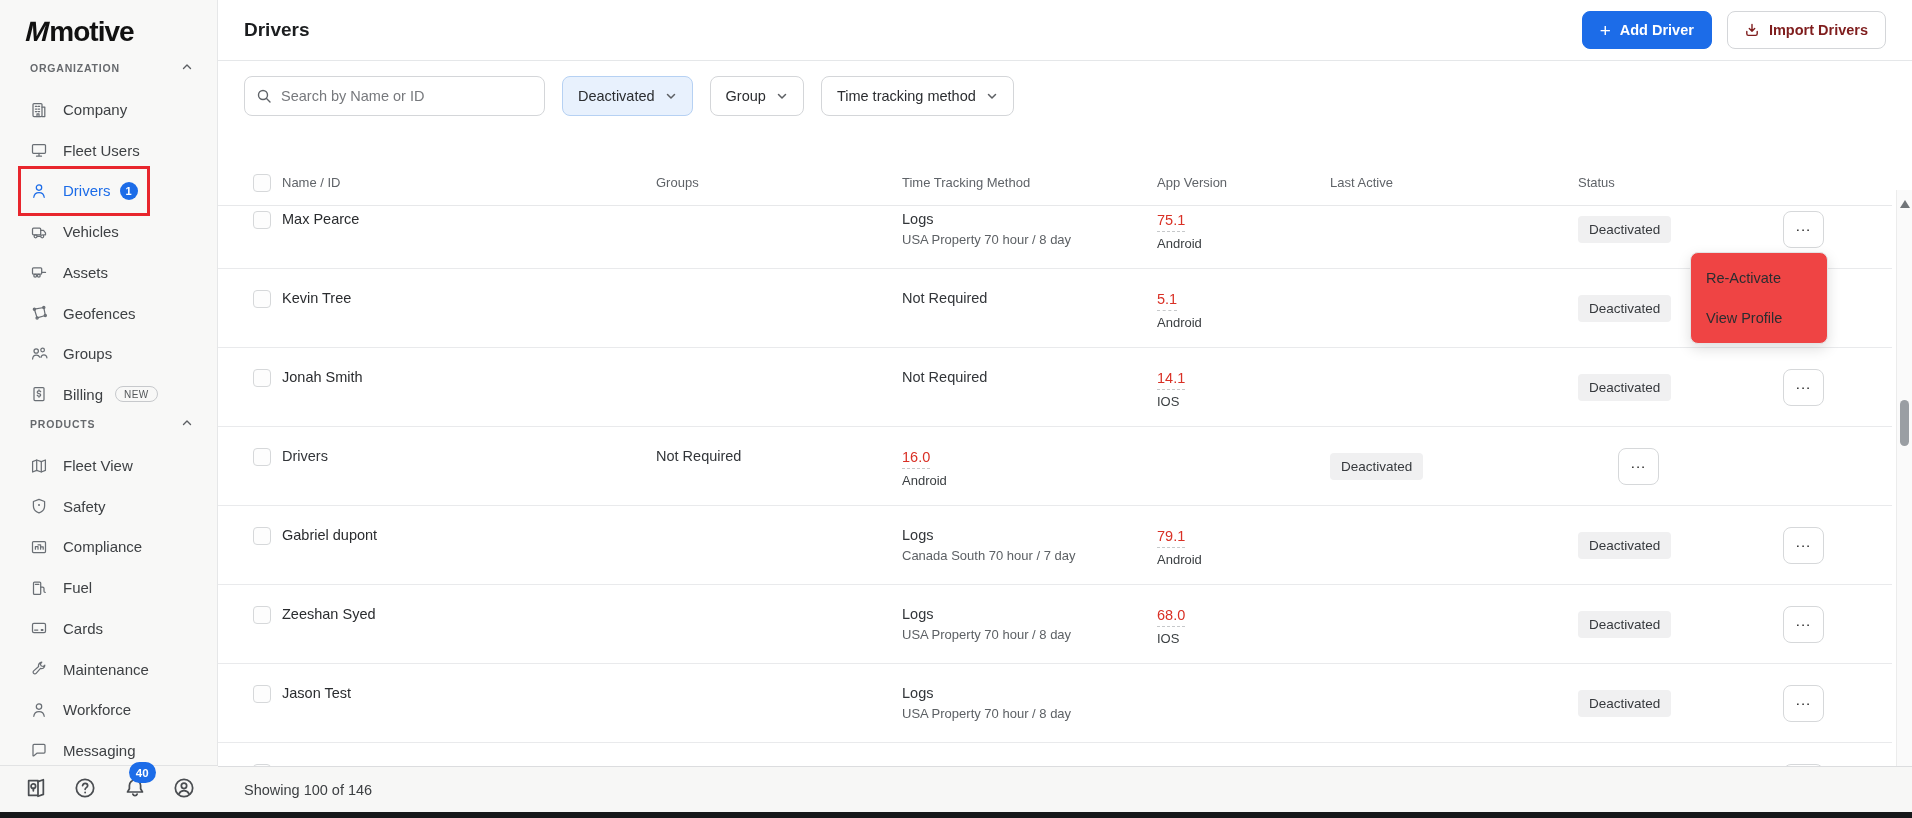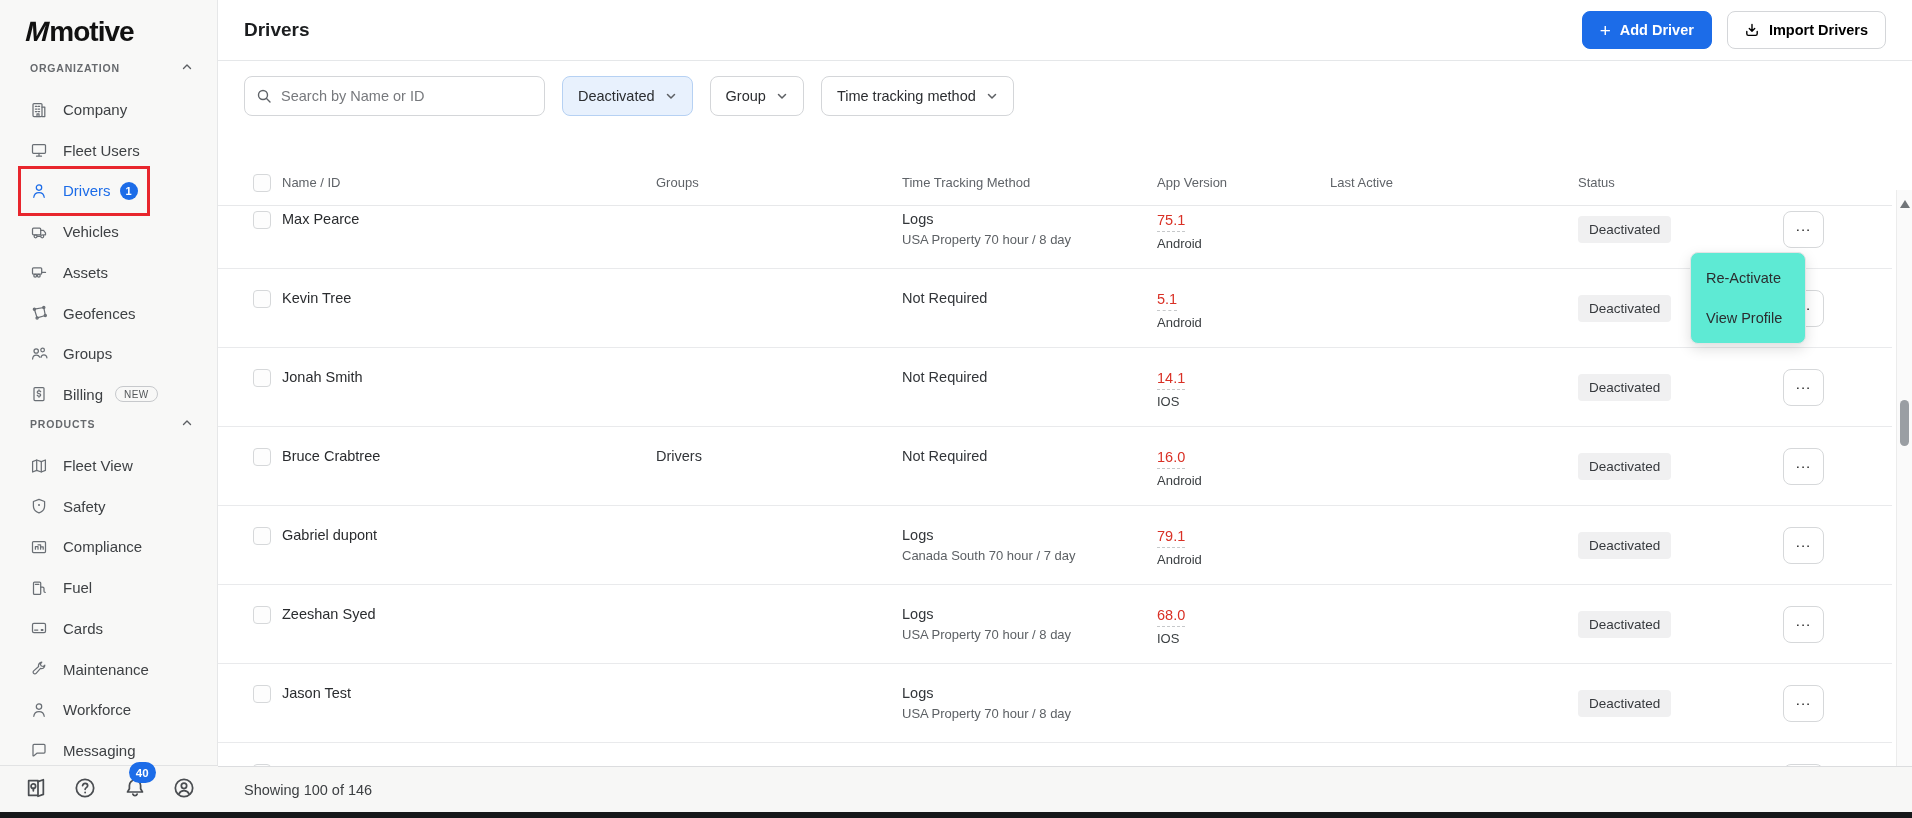--- a/index.html
+++ b/index.html
@@ -25,21 +25,21 @@
   .notif-badge { position:absolute; top:-14px; left:8px; min-width:27px; height:21px; background:#1c6ce8; border-radius:11px; color:#fff; font-size:11.5px; font-weight:bold; display:flex; align-items:center; justify-content:center; padding:0 6px; }
 
   
   .main { position:absolute; left:218px; top:0; right:0; height:812px; background:#fff; }
   .topbar { position:absolute; top:0; left:0; right:0; height:61px; border-bottom:1px solid #e5e7e9; display:flex; align-items:center; padding:0 26px; }
   .page-title { font-size:19px; font-weight:bold; color:#1b1d1f; }
   .topbar-actions { margin-left:auto; display:flex; gap:15px; }
   .btn { height:38px; border-radius:8px; font-size:14.5px; font-weight:bold; display:flex; align-items:center; gap:9px; padding:0 17px; cursor:pointer; font-family:inherit; }
   .btn-primary { background:#1c6ce8; border:1px solid #1c6ce8; color:#fff; }
   .btn-primary .plus { font-size:19px; font-weight:normal; line-height:1; }
-  .btn-secondary { background:#fff; border:1px solid #d4d6d9; color:#000000;padding-left:16px; }
+  .btn-secondary { background:#fff; border:1px solid #d4d6d9; color:#7f1d1d;padding-left:16px; }
   .btn-secondary svg { width:16px; height:16px; }
 
   .filterbar { position:absolute; top:61px; left:0; right:0; height:70px; display:flex; align-items:center; padding:0 26px; gap:17px; background:#fff; }
   .search-box { width:301px; height:40px; border:1px solid #d4d6d9; border-radius:8px; display:flex; align-items:center; padding:0 11px; gap:9px; background:#fff; }
   .search-box svg { width:16px; height:16px; color:#5f6368; flex:0 0 16px; }
   .search-box input { border:none; outline:none; flex:1; font-size:14.5px; font-family:inherit; color:#222; background:transparent; }
   .search-box input::placeholder { color:#77797d; }
   .chip { height:40px; border:1px solid #d4d6d9; border-radius:8px; background:#fff; display:flex; align-items:center; gap:10px; padding:0 15px; font-size:14.5px; color:#2b2d30; cursor:pointer; font-family:inherit; }
   .chip svg { width:12px; height:12px; color:#5c5f63; }
   .chip.active { background:#e8f1fd; border-color:#b6d1f3; }
@@ -58,21 +58,21 @@
   .cell-groups, .cell-ttm-main { font-size:14.5px; color:#323539; }
   .cell-ttm-sub { font-size:13px; color:#5d6165; margin-top:5px; }
   .appver-num { display:inline-block; font-size:14.5px; color:#d93025; border-bottom:1px dashed #c6c8ca; padding-bottom:3px; }
   .appver-platform { font-size:13px; color:#3c4043; margin-top:4px; }
   .cell-status { padding-top:0 !important; display:flex; align-items:center; }
   .status-badge { background:#f0f0f1; border-radius:4px; padding:6px 11px; font-size:13.5px; color:#36393d; }
   .cell-menu { padding-top:0 !important; display:flex; align-items:center; }
   .menu-btn { margin-left:40px; width:41px; height:37px; border:1px solid #d6d8da; border-radius:8px; background:#fff; cursor:pointer; font-size:15px; color:#222; letter-spacing:1px; line-height:1; display:flex; align-items:center; justify-content:center; padding-bottom:7px; font-family:inherit; }
 
   
-  .context-menu { position:absolute; left:1472px; top:252px; width:116px; background:#5eead4; border:1px solid #e4e4e5; border-radius:8px; box-shadow:0 5px 14px rgba(0,0,0,.13); z-index:6; padding:5px 0; }
+  .context-menu { position:absolute; left:1472px; top:252px; width:138px; background:#ef4444; border:1px solid #e4e4e5; border-radius:8px; box-shadow:0 5px 14px rgba(0,0,0,.13); z-index:6; padding:5px 0; }
   .context-menu-item { height:40px; display:flex; align-items:center; padding-left:15px; font-size:14.5px; color:#2b2d30; cursor:pointer; }
 
   
   .bottombar { position:absolute; left:0; right:0; bottom:0; height:46px; background:#f7f7f6; border-top:1px solid #dcdddf; display:flex; align-items:center; padding-left:26px; font-size:14.5px; color:#3c3f42; z-index:4; }
   .black-strip { position:absolute; left:0; bottom:0; width:100%; height:6px; background:#16181a; z-index:20; }
 
   
   .vscroll { position:absolute; right:0; top:190px; bottom:46px; width:16px; background:#fafafa; border-left:1px solid #ececec; z-index:5; }
   .vscroll-arrow { position:absolute; top:10px; left:3px; width:0; height:0; border-left:5px solid transparent; border-right:5px solid transparent; border-bottom:8px solid #717579; }
   .vscroll-thumb { position:absolute; top:210px; left:3px; width:9px; height:46px; border-radius:5px; background:#9a9ea3; }
@@ -357,21 +357,20 @@
             <span class="status-badge">Deactivated</span>
           </div>
           <div class="cell-menu">
             <button class="menu-btn">...</button>
           </div>
         </div>
         <div class="trow grid-cols">
           <div class="cb-cell">
             <div class="checkbox"></div>
           </div>
-          <div class="cell-name">Bruce Crabtree</div>
           <div class="cell-groups">Drivers</div>
           <div>
             <div class="cell-ttm-main">Not Required</div>
           </div>
           <div><span class="appver-num">16.0</span><div class="appver-platform">Android</div></div>
           <div></div>
           <div class="cell-status">
             <span class="status-badge">Deactivated</span>
           </div>
           <div class="cell-menu">

